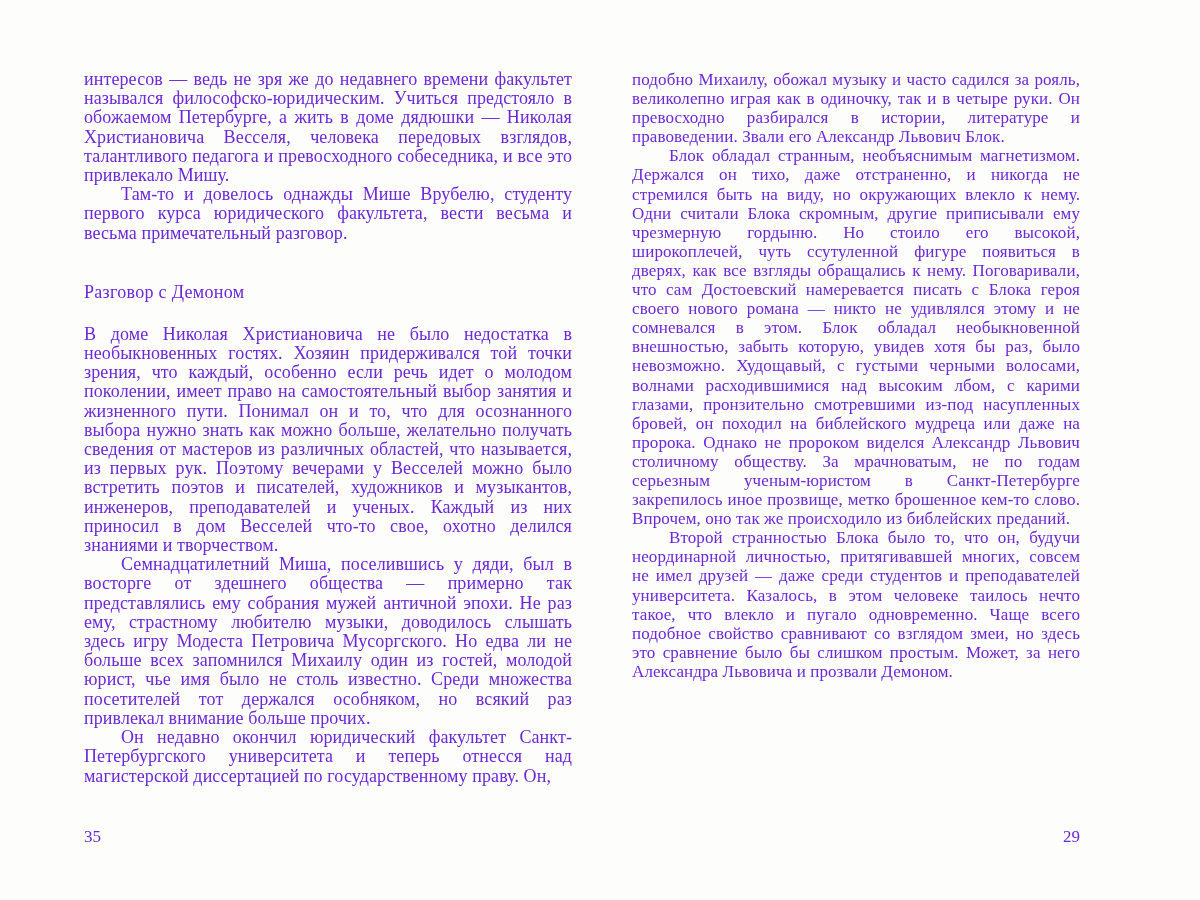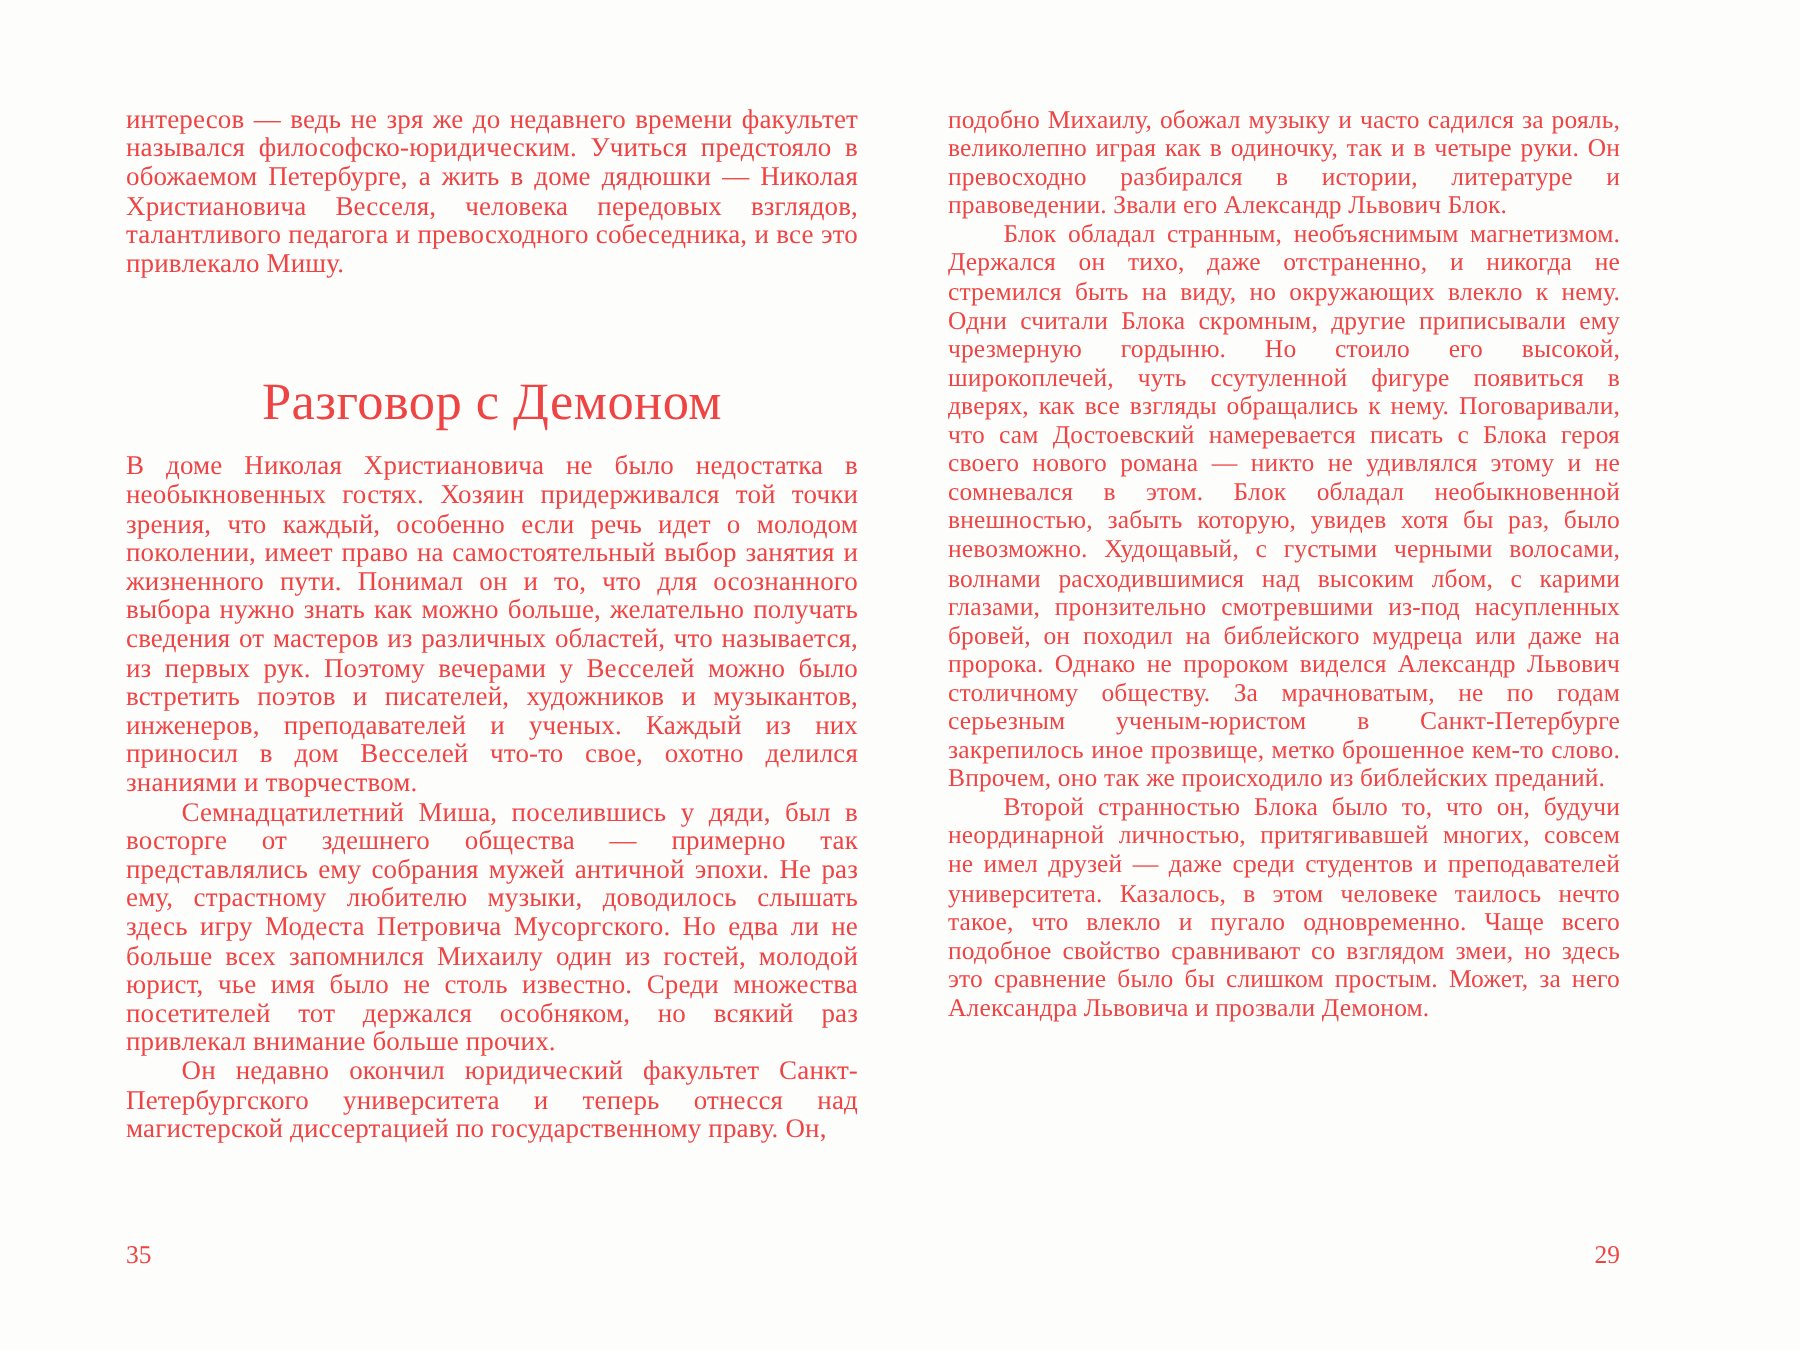--- a/index.html
+++ b/index.html
@@ -44,43 +44,43 @@
   .page-right .para {
     font-size: 17px;
     line-height: 19.1px;
     letter-spacing: 0.1px;
   }
   .para.indent {
     text-indent: 37px;
   }
   .chapter-heading {
     font-weight: 400;
-    font-size: 35px;
+    font-size: 18px;
     line-height: 30px;
-    text-align: center;
-    margin: 68px 0 18px 0;
+    margin: 34px 0 18px 0;
     letter-spacing: 0.3px;
   }
   .folio {
     position: absolute;
     top: 758px;
     font-size: 17px;
     line-height: 17px;
   }
   .folio-left { left: 0; }
   .folio-right { right: 0; }
 </style>
 </head>
 <body style="background: rgb(253, 253, 252);">
 
-<div class="spread" id="spread" style="color: #ef4444;">
+<div class="spread" id="spread" style="color: #6d28d9;">
 
   <section class="page page-left" lang="ru">
     <div>
       <p class="para">интересов — ведь не зря же до недавнего времени факультет назывался философско-юридическим. Учиться предстояло в обожаемом Петербурге, а жить в доме дядюшки — Николая Христиановича Весселя, человека передовых взглядов, талантливого педагога и превосходного собеседника, и все это привлекало Мишу.</p>
+      <p class="para indent">Там-то и довелось однажды Мише Врубелю, студенту первого курса юридического факультета, вести весьма и весьма примечательный разговор.</p>
       <h2 class="chapter-heading">Разговор с Демоном</h2>
       <p class="para">В доме Николая Христиановича не было недостатка в необыкновенных гостях. Хозяин придерживался той точки зрения, что каждый, особенно если речь идет о молодом поколении, имеет право на самостоятельный выбор занятия и жизненного пути. Понимал он и то, что для осознанного выбора нужно знать как можно больше, желательно получать сведения от мастеров из различных областей, что называется, из первых рук. Поэтому вечерами у Весселей можно было встретить поэтов и писателей, художников и музыкантов, инженеров, преподавателей и ученых. Каждый из них приносил в дом Весселей что-то свое, охотно делился знаниями и творчеством.</p>
       <p class="para indent">Семнадцатилетний Миша, поселившись у дяди, был в восторге от здешнего общества — примерно так представлялись ему собрания мужей античной эпохи. Не раз ему, страстному любителю музыки, доводилось слышать здесь игру Модеста Петровича Мусоргского. Но едва ли не больше всех запомнился Михаилу один из гостей, молодой юрист, чье имя было не столь известно. Среди множества посетителей тот держался особняком, но всякий раз привлекал внимание больше прочих.</p>
       <p class="para indent">Он недавно окончил юридический факультет Санкт-Петербургского университета и теперь отнесся над магистерской диссертацией по государственному праву. Он,</p>
     </div>
     <div class="folio folio-left">35</div>
   </section>
 
   <section class="page page-right" lang="ru">
     <div>

